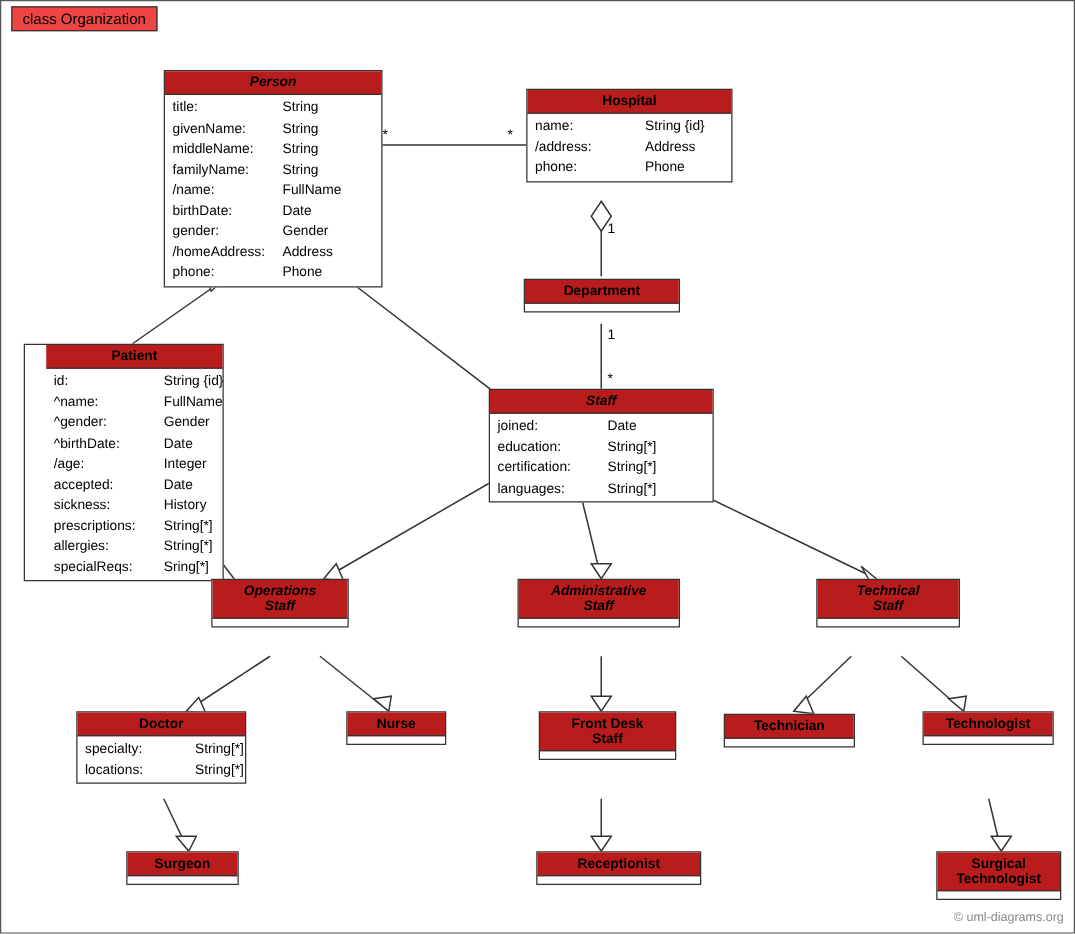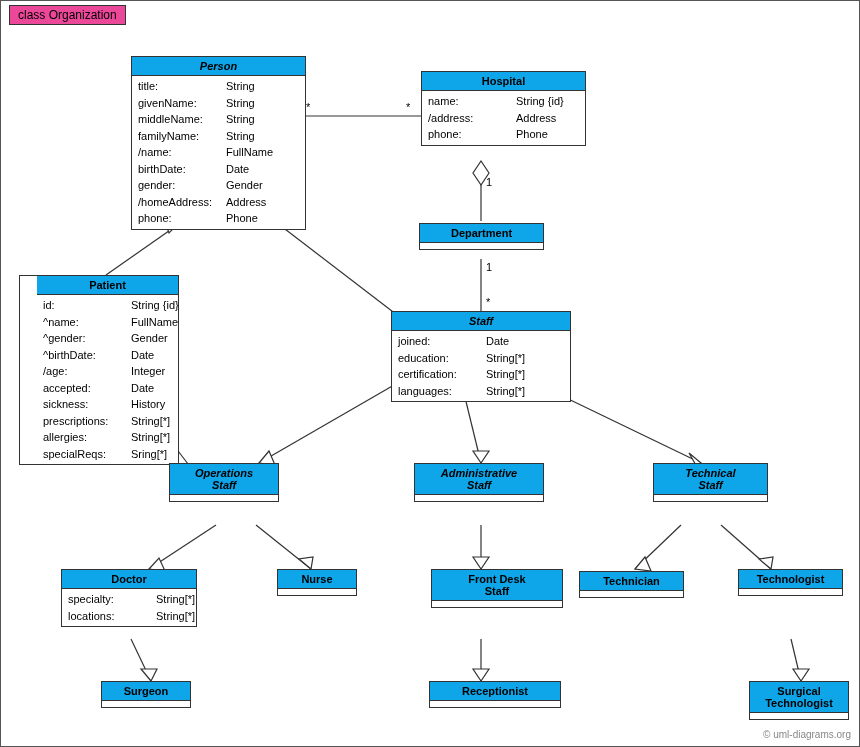--- a/index.html
+++ b/index.html
@@ -18,32 +18,32 @@
       height: 747px;
       background: #fff;
       border: 1px solid #555;
     }
     .diagram-title {
       position: absolute;
       top: 4px;
       left: 8px;
       border: 1px solid #333;
       padding: 2px 8px;
-      background: #ec4899;
+      background: #ef4444;
       font-size: 12px;
       font-weight: normal;
     }
     .uml-class {
       position: absolute;
       border: 1px solid #333;
       background: #fff;
       text-align: left;
     }
     .uml-class .class-header {
-      background: #0ea5e9;
+      background: #b91c1c;
       text-align: center;
       padding: 3px 6px;
       border-bottom: 1px solid #333;
       font-weight: bold;
     }
     .uml-class .class-header.italic {
       font-style: italic;
     }
     .uml-class .class-body {
       padding: 2px 6px;
@@ -306,21 +306,21 @@
           <span class="attr-type">String[*]</span>
         </div>
     </div>
   </div>
 
   <div class="uml-class" style="left:276px; top:568px; width:80px;">
     <div class="class-header">Nurse</div>
     <div class="class-body" style="min-height:6px;"></div>
   </div>
 
-  <div class="uml-class" style="left:430px; top:568px; width:132px; text-align:center;">
+  <div class="uml-class" style="left:430px; top:568px; width:110px; text-align:center;">
     <div class="class-header">Front Desk<br>Staff</div>
     <div class="class-body" style="min-height:6px;"></div>
   </div>
 
   <div class="uml-class" style="left:578px; top:570px; width:105px;">
     <div class="class-header">Technician</div>
     <div class="class-body" style="min-height:6px;"></div>
   </div>
 
   <div class="uml-class" style="left:737px; top:568px; width:105px;">

